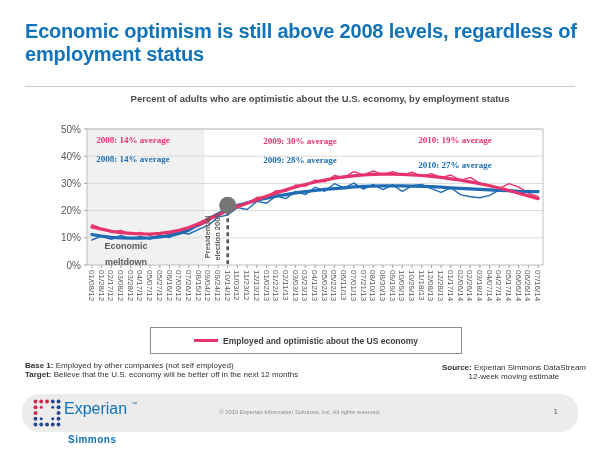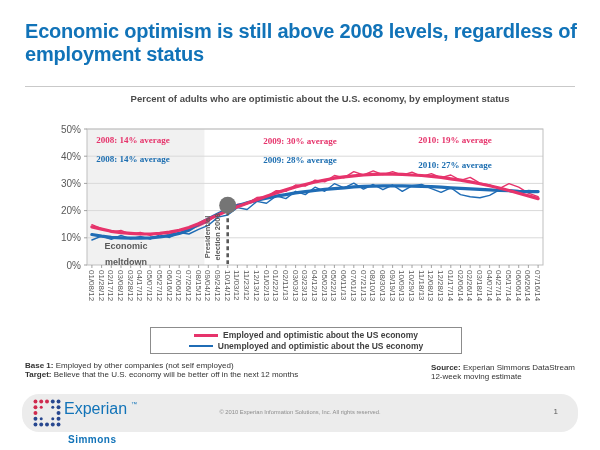--- a/index.html
+++ b/index.html
@@ -19,21 +19,21 @@
   .meltdown{position:absolute;left:95px;top:238px;width:62px;text-align:center;
             font-size:9px;font-weight:bold;color:#595959;line-height:16px;}
   .pres{position:absolute;left:187px;top:227px;width:52px;height:20px;transform:rotate(-90deg);
         font-size:7.5px;font-weight:bold;color:#595959;text-align:center;line-height:10px;}
   .legend{position:absolute;left:150px;top:327px;width:310px;height:25px;border:1px solid #8c8c8c;
           background:#fff;display:flex;flex-direction:column;align-items:center;justify-content:center;gap:1px;}
   .legend-row{display:flex;align-items:center;gap:5px;font-size:8.5px;font-weight:bold;color:#404040;}
   .legend-line{display:inline-block;width:24px;height:0;border-top:3px solid #e6336b;}
   .legend-row:nth-child(2) .legend-line{border-top-width:2px;}
   .footer-left{position:absolute;left:25px;top:361px;font-size:8px;color:#333;line-height:9.4px;}
-  .footer-right{position:absolute;right:25px;top:363px;font-size:8px;color:#333;line-height:9.4px;text-align:left;}
+  .footer-right{position:absolute;right:14px;top:363px;font-size:8px;color:#333;line-height:9.4px;text-align:center;}
   .bottombar{position:absolute;left:22px;top:394px;width:556px;height:38px;background:#ececec;border-radius:17px;}
   .logo-wrap{position:absolute;left:10px;top:4px;}
   .brand{position:absolute;left:42px;top:6px;font-size:16px;color:#1173b8;}
   .tm{position:absolute;left:109px;top:7px;font-size:6px;color:#1173b8;}
   .simmons{position:absolute;left:46px;top:40px;font-size:10px;font-weight:bold;color:#1173b8;letter-spacing:0.5px;}
   .copyright{position:absolute;left:0;right:0;top:15px;text-align:center;font-size:5.8px;color:#8c8c8c;}
   .pagenum{position:absolute;right:20px;top:13px;font-size:8px;color:#595959;}
 </style>
 </head>
 <body>
@@ -186,24 +186,20 @@
   <div class="ann blue" id="ann-u2">2010: 27% average</div>
 
   <div class="meltdown">Economic meltdown</div>
   <div class="pres">Presidential election 2008</div>
 
   <div class="legend">
     <div class="legend-row">
       <span class="legend-line" style="border-top-color: rgb(230, 51, 107);"></span>
       <span>Employed and optimistic about the US economy</span>
     </div>
-    <div class="legend-row">
-      <span class="legend-line" style="border-top-color: rgb(31, 108, 181);"></span>
-      <span>Unemployed and optimistic about the US economy</span>
-    </div>
   </div>
 
   <div class="footer-left">
     <div><b>Base 1:</b><span> Employed by other companies (not self employed)</span></div>
     <div><b>Target:</b><span> Believe that the U.S. economy will be better off in the next 12 months</span></div>
   </div>
 
   <div class="footer-right">
     <div><b>Source:</b><span> Experian Simmons DataStream</span></div>
     <div>12-week moving estimate</div>

